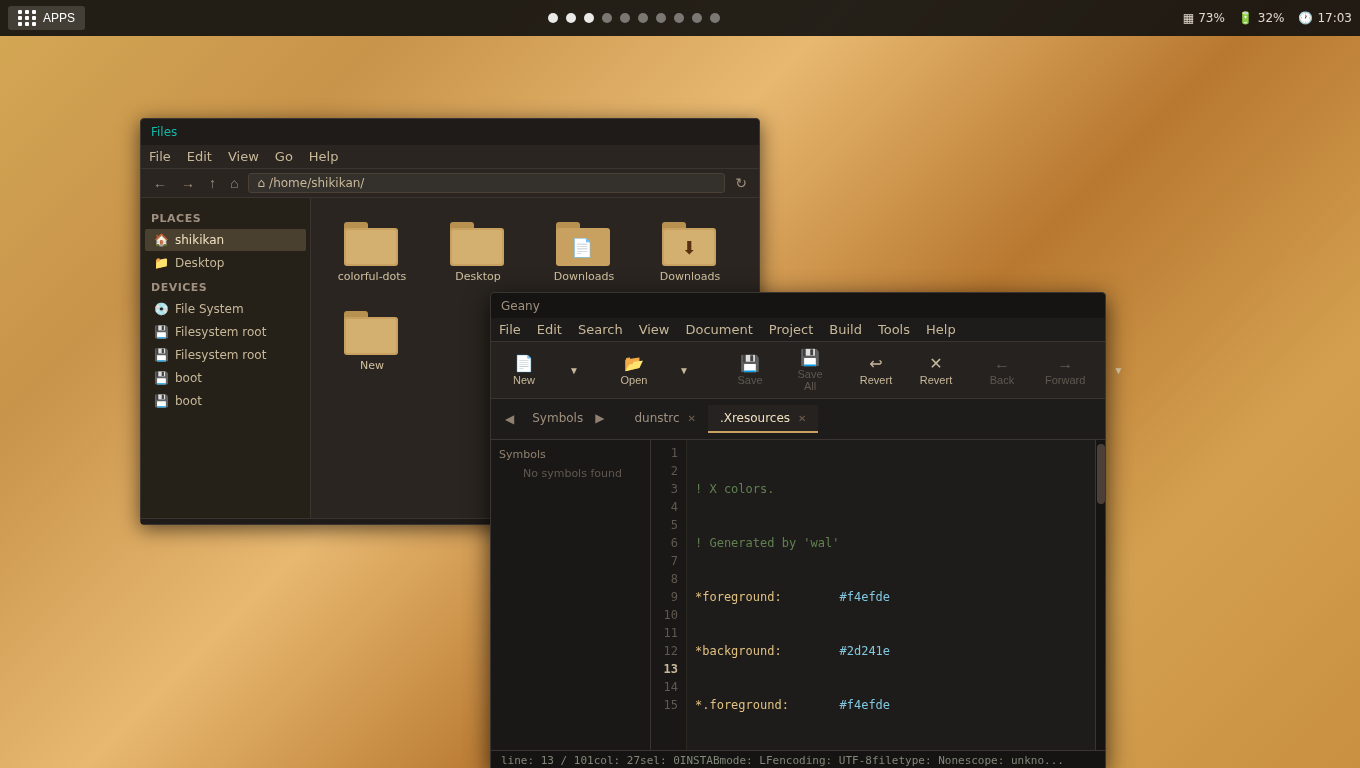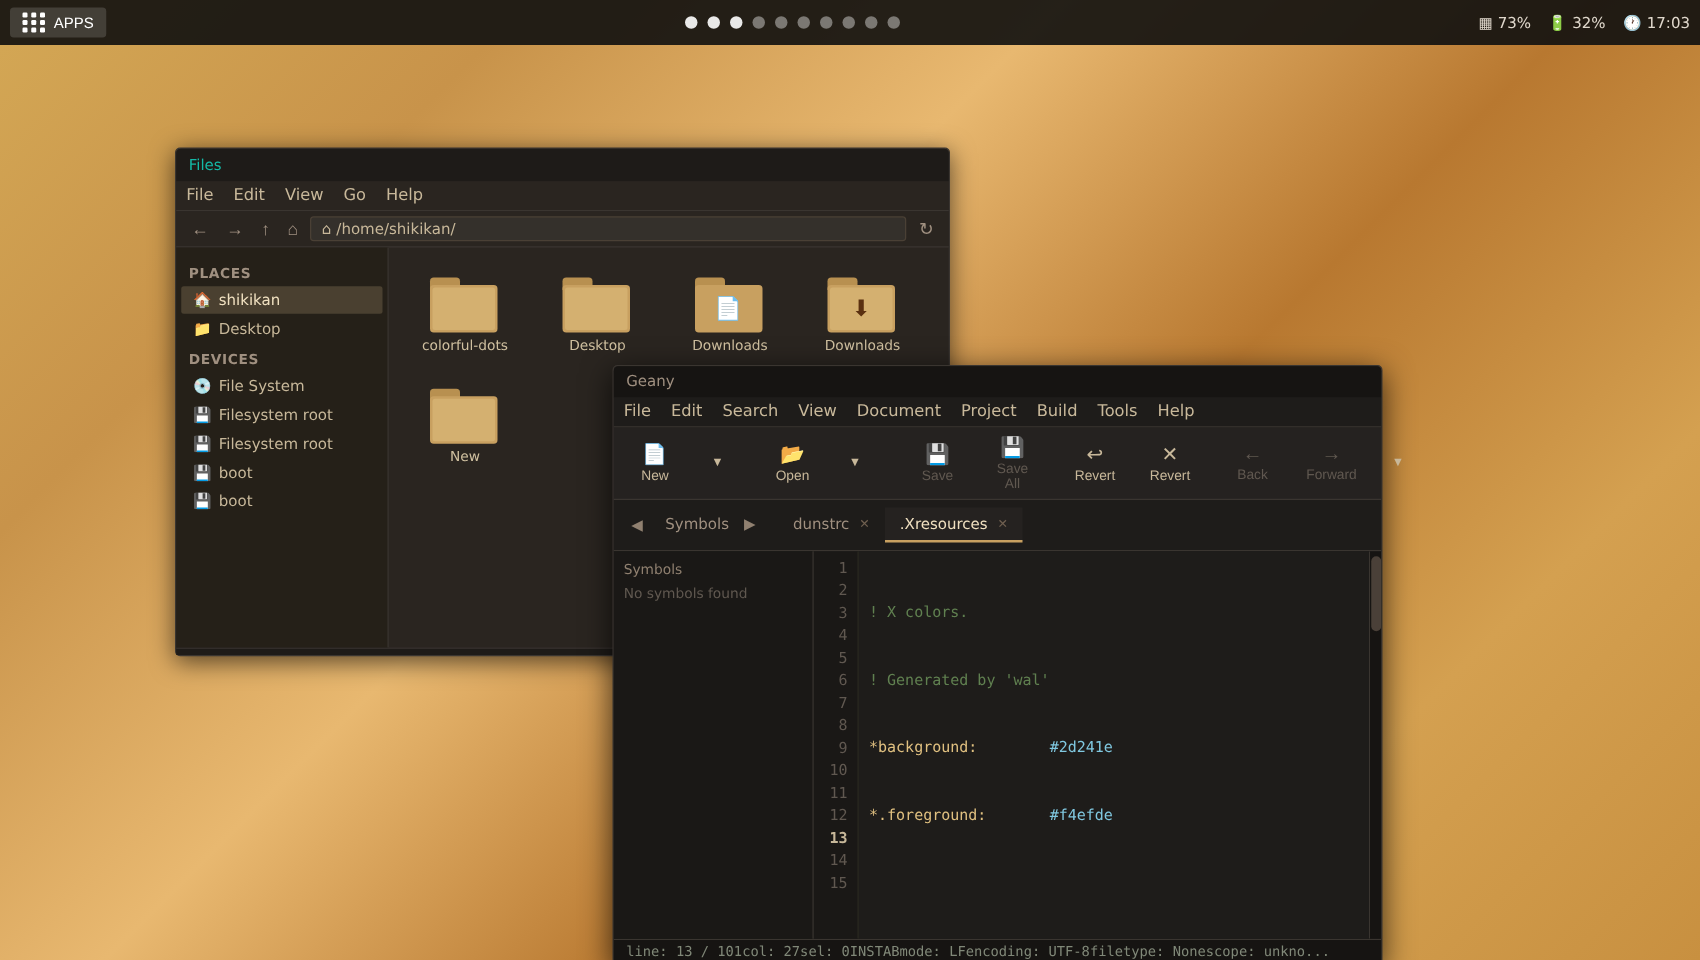--- a/index.html
+++ b/index.html
@@ -354,20 +354,21 @@
       padding: 8px;
     }
     .editor-symbols-header {
       color: #908070;
       font-size: 11px;
       margin-bottom: 6px;
     }
     .editor-symbols-empty {
       color: #605850;
       font-size: 11px;
+      margin-left: 24px;
     }
     .editor-code {
       flex: 1;
       display: flex;
       overflow: hidden;
     }
     .line-numbers {
       background: #1a1816;
       padding: 4px 8px;
       color: #605850;
@@ -697,20 +698,21 @@
         <div>10</div>
         <div>11</div>
         <div>12</div>
         <div style="color:#c8b89a; font-weight:bold;">13</div>
         <div>14</div>
         <div>15</div>
       </div>
       <div class="code-content">
         <div class="code-line code-comment">! X colors.</div>
         <div class="code-line code-comment">! Generated by 'wal'</div>
+        <div class="code-line"><span class="code-key">*foreground:</span>        <span class="code-val">#f4efde</span></div>
         <div class="code-line"><span class="code-key">*background:</span>        <span class="code-val">#2d241e</span></div>
         <div class="code-line"><span class="code-key">*.foreground:</span>       <span class="code-val">#f4efde</span></div>
         
         
         
         
         
         
         
         

